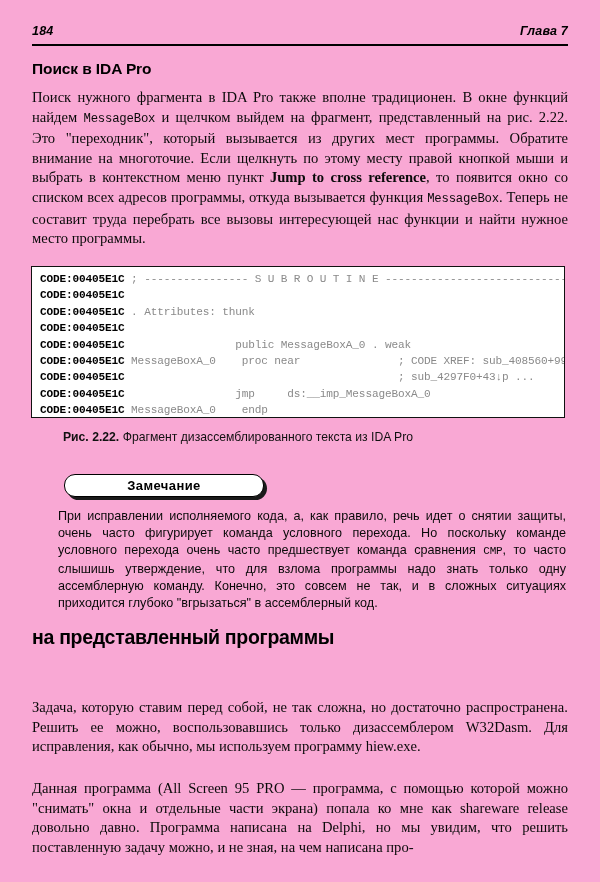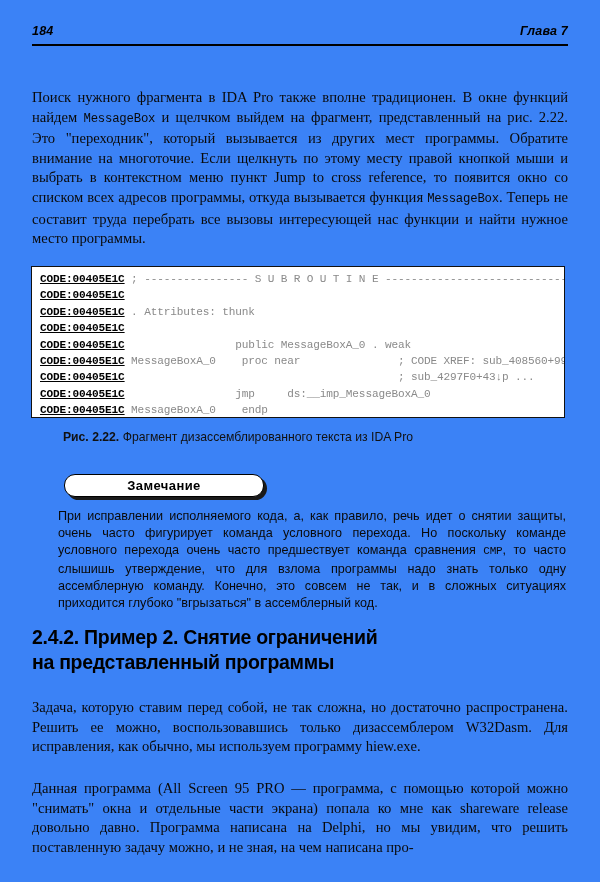--- a/index.html
+++ b/index.html
@@ -4,21 +4,21 @@
 <style>
   html, body {
     margin: 0;
     padding: 0;
     background: #ffffff;
   }
   .page {
     position: relative;
     width: 600px;
     height: 882px;
-    background: #3b82f6;
+    background: #f9a8d4;
     overflow: hidden;
     font-family: "Liberation Serif", serif;
     color: #000000;
   }
 
   
   .running-head {
     position: absolute;
     left: 32px;
     top: 24px;
@@ -70,21 +70,21 @@
     left: 32px;
     width: 536px;
     font-family: "Liberation Serif", serif;
     font-size: 14.6px;
     line-height: 19.6px;
     text-align: justify;
     text-justify: inter-word;
     hyphens: manual;
     color: #0a0a0a;
   }
-  .body-p b { font-weight: normal; }
+  .body-p b { font-weight: bold; }
   .mono-inline {
     font-family: "Liberation Mono", monospace;
     font-size: 12.3px;
     letter-spacing: -0.2px;
     margin-top: 29px;
   }
 
   #para-1 { top: 88px; }
   #para-2 { top: 698px; }
   #para-3 { top: 779px; }
@@ -106,21 +106,20 @@
     font-family: "Liberation Mono", "DejaVu Sans Mono", monospace;
     font-size: 11.1px;
     line-height: 16.4px;
     white-space: pre;
     letter-spacing: -0.15px;
   }
   .code-line { height: 16.4px; }
   .addr {
     color: #000000;
     font-weight: bold;
-    text-decoration: underline;
   }
   .dim {
     color: #8a8a8a;
   }
 
   .fig-caption {
     position: absolute;
     left: 0;
     top: 430px;
     width: 476px;
@@ -188,40 +187,40 @@
 <body>
 
 <div class="page">
 
   <div class="running-head">
     <span>184</span>
     <span>Глава 7</span>
   </div>
   <div class="head-rule"></div>
 
+  <div class="h-sub">Поиск в IDA Pro</div>
 
   <div class="body-p" id="para-1"><span>Поиск нужного фрагмента в IDA Pro также вполне традиционен. В окне функций найдем </span><span class="mono-inline">MessageBox</span><span> и щелчком выйдем на фрагмент, представленный на рис. 2.22. Это "переходник", который вызывается из других мест программы. Обратите внимание на многоточие. Если щелкнуть по этому месту правой кнопкой мыши и выбрать в контекстном меню пункт </span><b>Jump to cross reference</b><span>, то появится окно со списком всех адресов программы, откуда вызывается функция </span><span class="mono-inline">MessageBox</span><span>. Теперь не составит труда перебрать все вызовы интересующей нас функции и найти нужное место программы.</span></div>
 
   <div class="code-box">
     <div class="code-inner" id="code-inner"><div class="code-line"><span class="addr">CODE:00405E1C</span><span class="dim"> ; ---------------- S U B R O U T I N E ---------------------------------</span></div><div class="code-line"><span class="addr">CODE:00405E1C</span></div><div class="code-line"><span class="addr">CODE:00405E1C</span><span class="dim"> . Attributes: thunk</span></div><div class="code-line"><span class="addr">CODE:00405E1C</span></div><div class="code-line"><span class="addr">CODE:00405E1C</span><span class="dim">                 public MessageBoxA_0 . weak</span></div><div class="code-line"><span class="addr">CODE:00405E1C</span><span class="dim"> MessageBoxA_0    proc near               ; CODE XREF: sub_408560+99↓p</span></div><div class="code-line"><span class="addr">CODE:00405E1C</span><span class="dim">                                          ; sub_4297F0+43↓p ...</span></div><div class="code-line"><span class="addr">CODE:00405E1C</span><span class="dim">                 jmp     ds:__imp_MessageBoxA_0</span></div><div class="code-line"><span class="addr">CODE:00405E1C</span><span class="dim"> MessageBoxA_0    endp</span></div></div>
   </div>
 
   <div class="fig-caption">
     <b>Рис. 2.22.</b><span> Фрагмент дизассемблированного текста из IDA Pro</span>
   </div>
 
   <div class="note-pill-wrap">
     <div class="note-pill-shadow"></div>
     <div class="note-pill">
       <span>Замечание</span>
     </div>
   </div>
   <div class="note-body" id="note-body"><span>При исправлении исполняемого кода, а, как правило, речь идет о снятии защиты, очень часто фигурирует команда условного перехода. Но поскольку команде условного перехода очень часто предшествует команда сравнения </span><span class="mono-inline">CMP</span><span>, то часто слышишь утверждение, что для взлома программы надо знать только одну ассемблерную команду. Конечно, это совсем не так, и в сложных ситуациях приходится глубоко "вгрызаться" в ассемблерный код.</span></div>
 
   <div class="h-section">
-    <div>2.4.2. Пример 2. Снятие ограничений</div>
     <div>на представленный программы</div>
   </div>
 
   <div class="body-p" id="para-2">Задача, которую ставим перед собой, не так сложна, но достаточно распространена. Решить ее можно, воспользовавшись только дизассемблером W32Dasm. Для исправления, как обычно, мы используем программу hiew.exe.</div>
   <div class="body-p" id="para-3">Данная программа (All Screen 95 PRO — программа, с помощью которой можно "снимать" окна и отдельные части экрана) попала ко мне как shareware release довольно давно. Программа написана на Delphi, но мы увидим, что решить поставленную задачу можно, и не зная, на чем написана про-</div>
 
 </div>
 
 </body></html>

